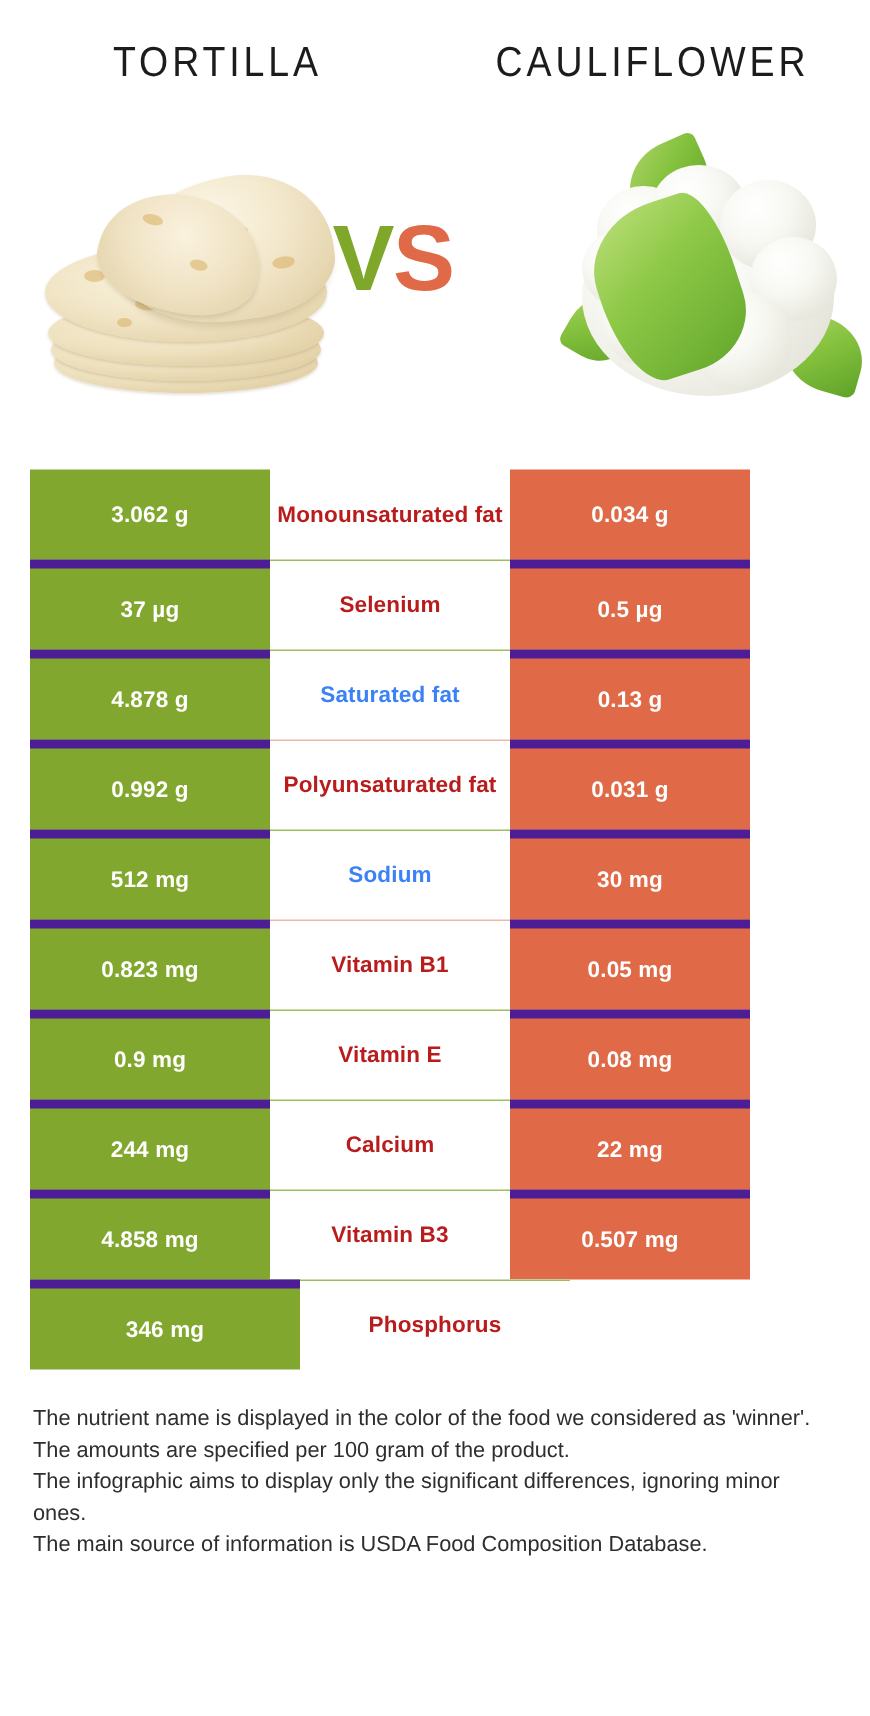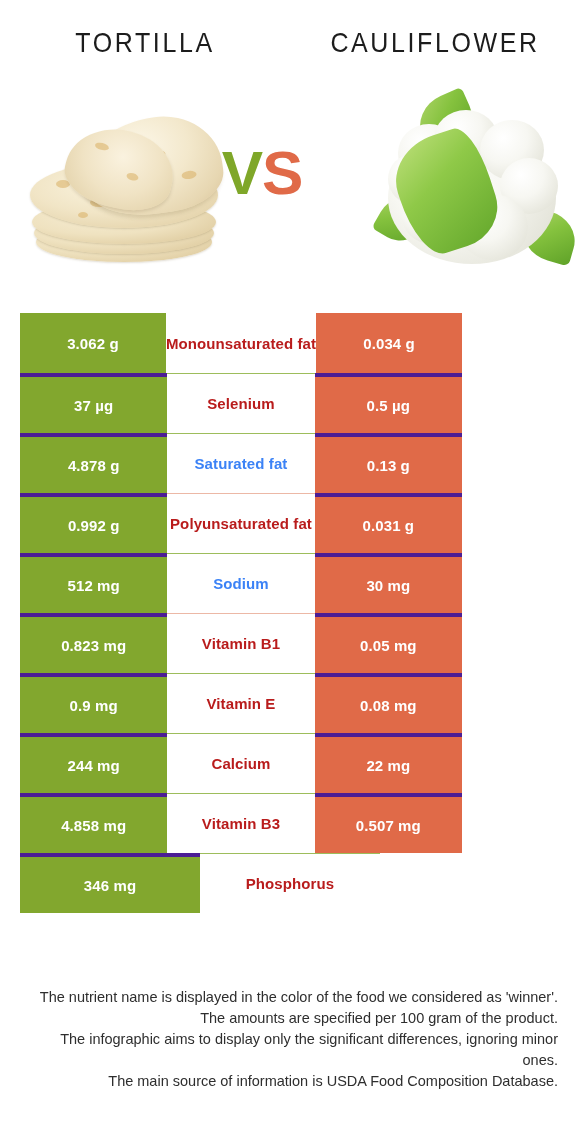--- a/index.html
+++ b/index.html
@@ -135,54 +135,54 @@
 
   
   .table {
     position: absolute;
     left: 20px;
     top: 313px;
     width: 540px;
   }
   .row {
     display: flex;
-    width: 442px;
+    width: 480px;
     height: 60px;
   }
   .cell {
     display: flex;
     align-items: center;
     justify-content: center;
     font-size: 15px;
     font-weight: 600;
     letter-spacing: 0.1px;
     white-space: nowrap;
   }
   .cell-left  { width: 180px; background: #82A72E; color: #ffffff; }
   .cell-mid   { width: 180px; background: #ffffff; }
   .cell-right { width: 180px; background: #E06A48; color: #ffffff; text-align: right; }
 
   .cell-mid.win-green  { color: #b91c1c; }
   .cell-mid.win-orange { color: #3b82f6; }
 
   
   .row + .row .cell-left,
-  .row + .row .cell-right { border-top: 4px solid #4c1d95; }
+  .row + .row .cell-right { border-top: 6px solid #4c1d95; }
 
   .row + .row .cell-mid { border-top: 1px solid #c9d9a1; }
   .row + .row .cell-mid.sep-orange { border-top: 1px solid #ecb8a6; }
   .row + .row .cell-mid.sep-green  { border-top: 1px solid #9dbd5b; }
 
   
   .footer {
     position: absolute;
     left: 22px;
-    top: 987px;
+    top: 936px;
     width: 536px;
-    text-align: right;
+    text-align: left;
     font-size: 14.5px;
     line-height: 21px;
     color: #2e2e2e;
     font-family: "Liberation Sans", sans-serif;
   }
   .footer-line { display: block; }
 </style>
 </head>
 <body>
 

